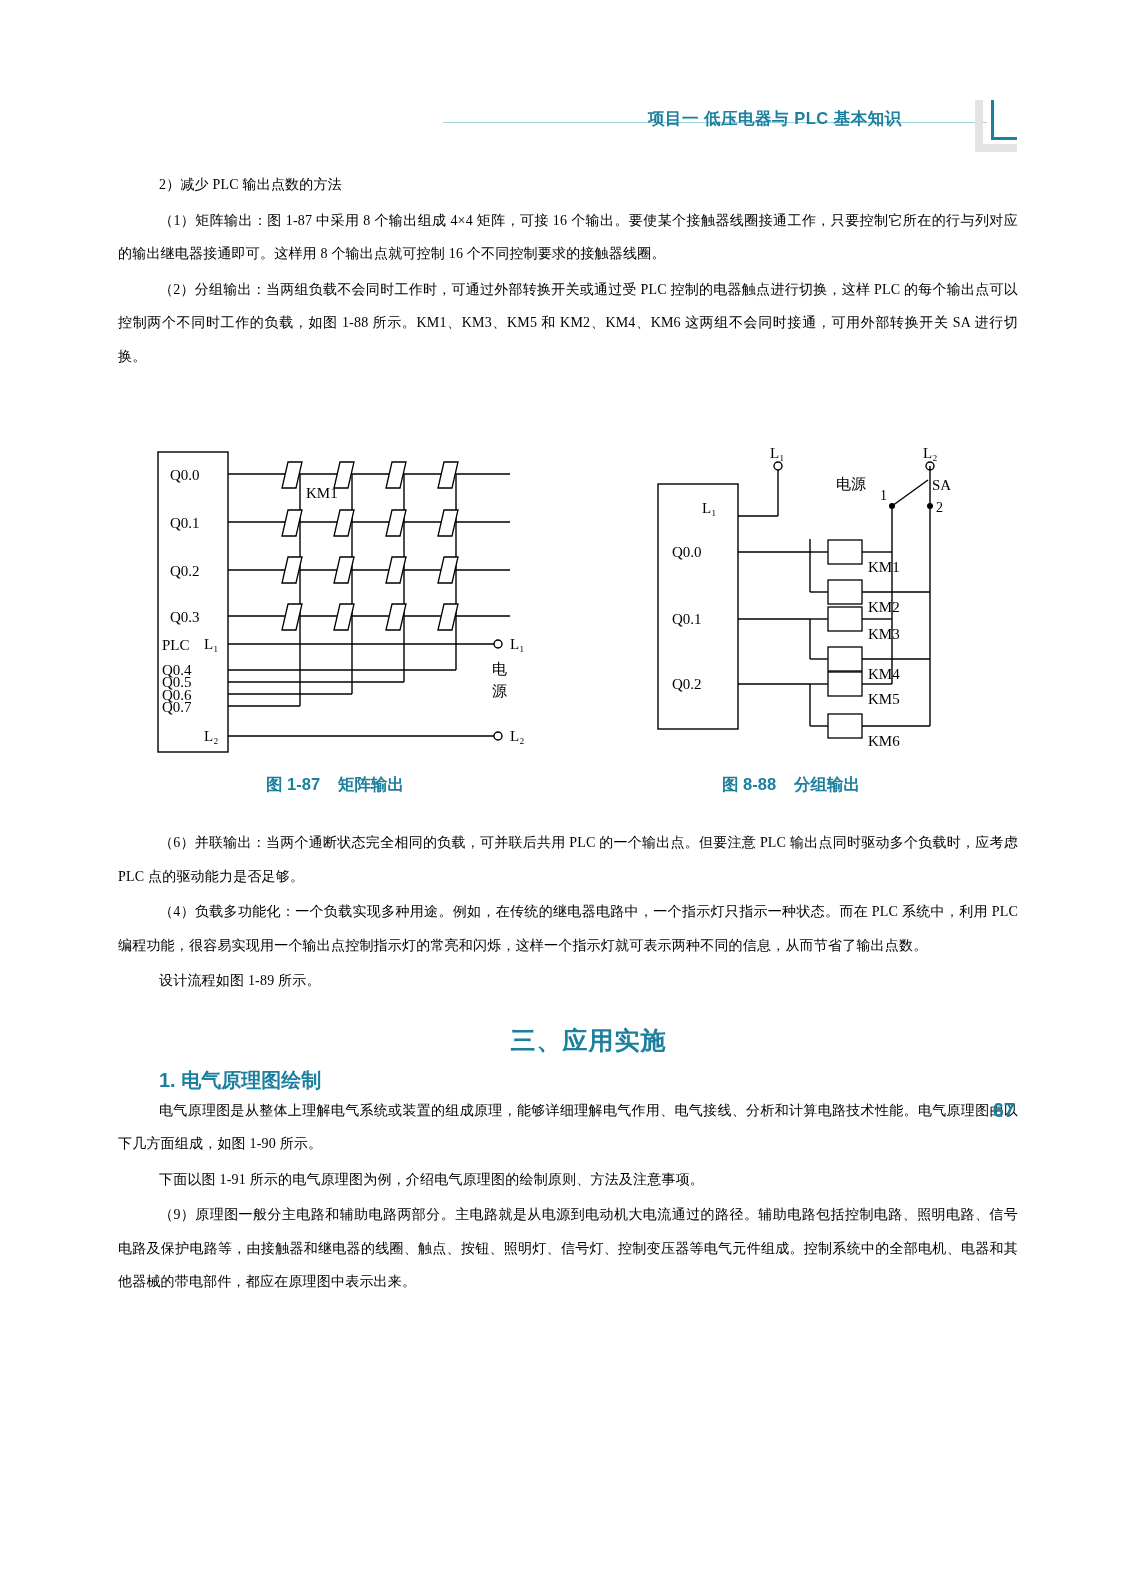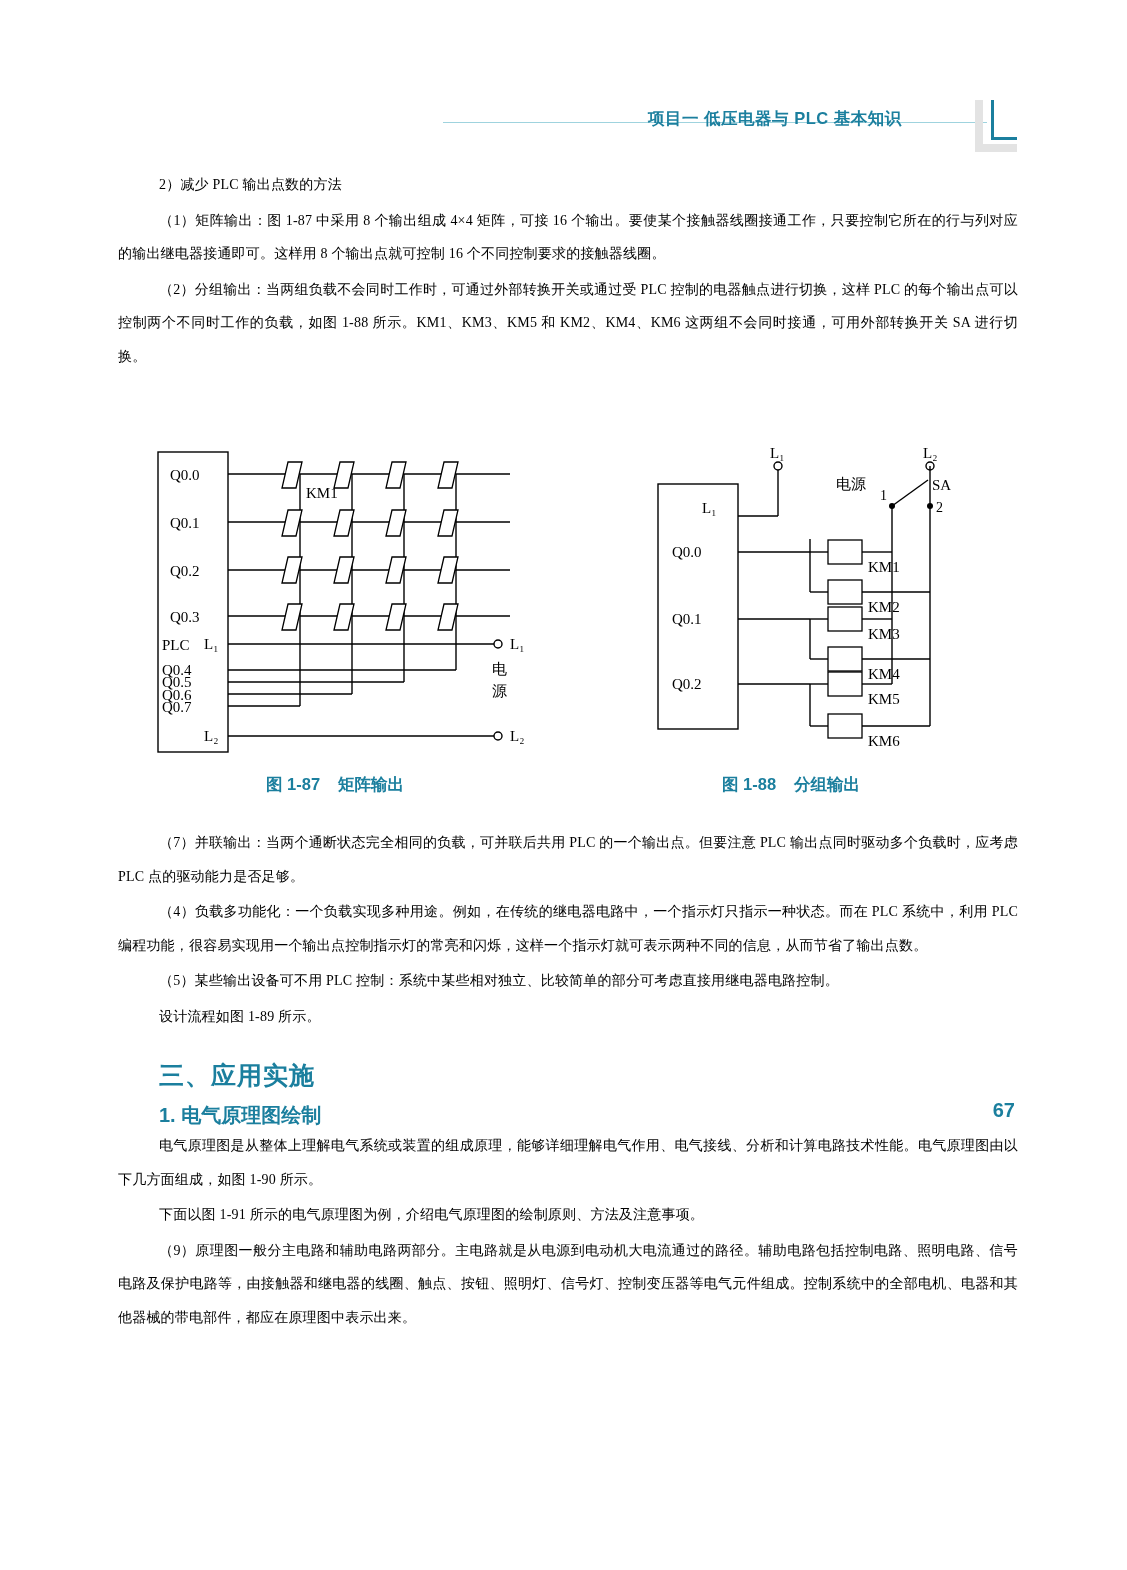--- a/index.html
+++ b/index.html
@@ -116,20 +116,21 @@
     font-family: "Liberation Sans", sans-serif;
   }
   .h-section {
     margin: 26px 0 10px 0;
     font-size: 25px;
     color: #1b7f9e;
     font-weight: bold;
     font-family: "Liberation Sans", sans-serif;
     text-indent: 41px;
     letter-spacing: 1px;
+    text-align: center;
   }
   .h-sub2 {
     margin: 10px 0 0 0;
     font-size: 20px;
     text-indent: 41px;
     color: #1b7f9e;
     font-weight: bold;
     font-family: "Liberation Sans", sans-serif;
   }
 
@@ -337,28 +338,27 @@
       <text x="32" y="245" font-size="15">Q0.2</text>
       <text x="228" y="128" font-size="15">KM1</text>
       <text x="228" y="168" font-size="15">KM2</text>
       <text x="228" y="195" font-size="15">KM3</text>
       <text x="228" y="235" font-size="15">KM4</text>
       <text x="228" y="260" font-size="15">KM5</text>
       <text x="228" y="302" font-size="15">KM6</text>
     </svg>
 
     <div class="fig-caption cap2">
-      <span class="cap-num">图 1-88</span><span>分组输出</span>
+      <span class="cap-num">图 8-88</span><span>分组输出</span>
     </div>
   </div>
 
   <div class="content" style="top:826px;">
-    <p class="para indent">（7）并联输出：当两个通断状态完全相同的负载，可并联后共用 PLC 的一个输出点。但要注意 PLC 输出点同时驱动多个负载时，应考虑 PLC 点的驱动能力是否足够。</p>
+    <p class="para indent">（6）并联输出：当两个通断状态完全相同的负载，可并联后共用 PLC 的一个输出点。但要注意 PLC 输出点同时驱动多个负载时，应考虑 PLC 点的驱动能力是否足够。</p>
     <p class="para indent">（4）负载多功能化：一个负载实现多种用途。例如，在传统的继电器电路中，一个指示灯只指示一种状态。而在 PLC 系统中，利用 PLC 编程功能，很容易实现用一个输出点控制指示灯的常亮和闪烁，这样一个指示灯就可表示两种不同的信息，从而节省了输出点数。</p>
-    <p class="para indent">（5）某些输出设备可不用 PLC 控制：系统中某些相对独立、比较简单的部分可考虑直接用继电器电路控制。</p>
     <p class="para indent">设计流程如图 1-89 所示。</p>
     <p class="h-section">三、应用实施</p>
     <p class="h-sub2">1. 电气原理图绘制</p>
     <p class="para indent">电气原理图是从整体上理解电气系统或装置的组成原理，能够详细理解电气作用、电气接线、分析和计算电路技术性能。电气原理图由以下几方面组成，如图 1-90 所示。</p>
     <p class="para indent">下面以图 1-91 所示的电气原理图为例，介绍电气原理图的绘制原则、方法及注意事项。</p>
     <p class="para indent">（9）原理图一般分主电路和辅助电路两部分。主电路就是从电源到电动机大电流通过的路径。辅助电路包括控制电路、照明电路、信号电路及保护电路等，由接触器和继电器的线圈、触点、按钮、照明灯、信号灯、控制变压器等电气元件组成。控制系统中的全部电机、电器和其他器械的带电部件，都应在原理图中表示出来。</p>
   </div>
 
   <div class="page-number">67</div>
 </div>

